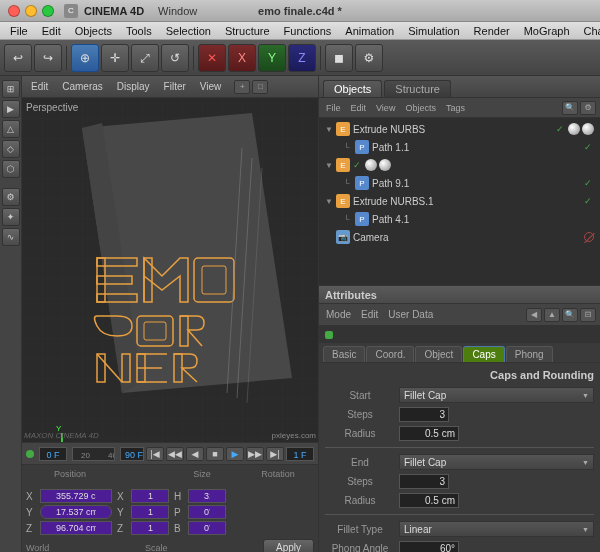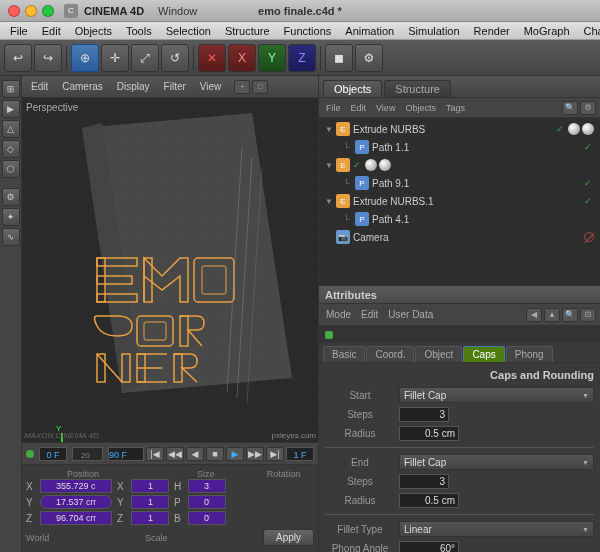--- a/index.html
+++ b/index.html
@@ -220,24 +220,24 @@
       align-items: center;
       justify-content: center;
       cursor: pointer;
       color: #ccc;
       font-size: 9px;
     }
     .time-marker {
       background: #222;
       color: #4af;
       border: 1px solid #555;
-      width: 36px;
+      width: 24px;
       height: 14px;
       font-size: 9px;
-      text-align: left;
+      text-align: right;
       line-height: 14px;
     }
 
     
     .coord-panel {
       height: 88px;
       background: #3a3a3a;
       border-top: 1px solid #333;
       padding: 4px;
     }
@@ -293,22 +293,22 @@
       background: linear-gradient(to bottom, #666, #4a4a4a);
       border: 1px solid #333;
       border-radius: 3px;
       color: #ddd;
       font-size: 10px;
       padding: 2px 12px;
       cursor: pointer;
     }
     .coord-headers-row {
       display: flex;
-      gap: 17px;
-      margin-bottom: 0;
+      gap: 4px;
+      margin-bottom: 10px;
     }
     .coord-col-header {
       color: #888;
       font-size: 9px;
       flex: 1;
       text-align: center;
     }
 
     
     .right-panel {

